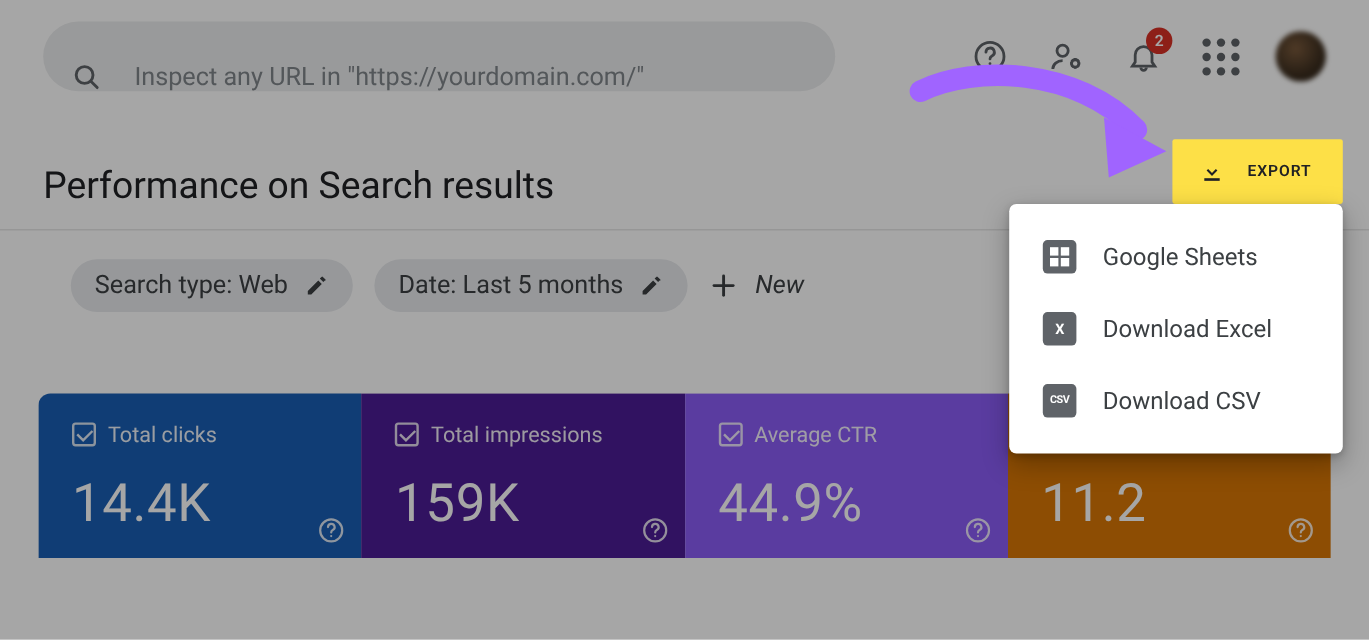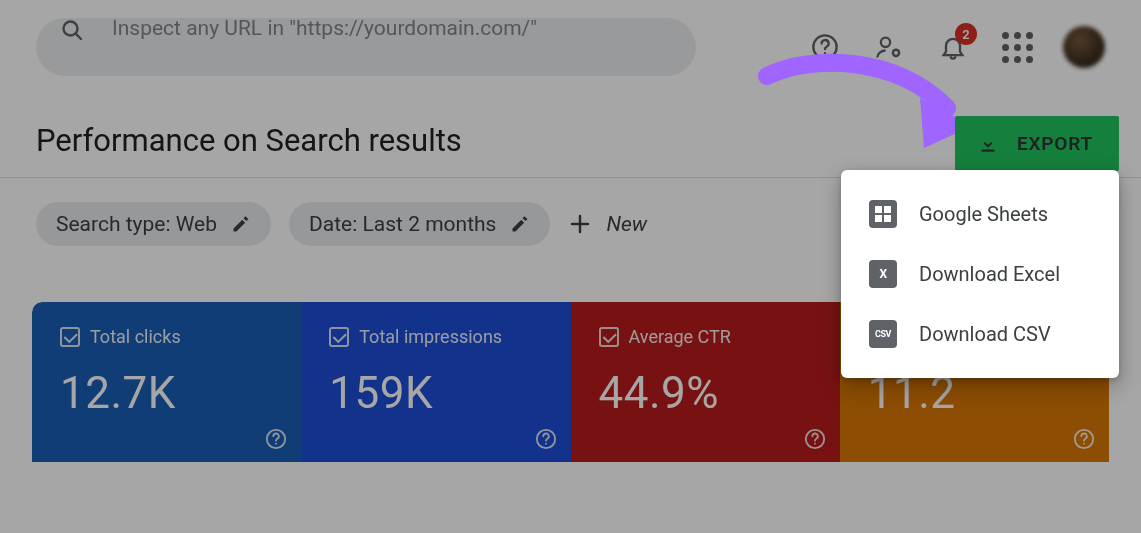--- a/index.html
+++ b/index.html
@@ -31,21 +31,21 @@
     gap: 28px;
     padding: 18px 36px 18px 36px;
   }
   .searchbox {
     flex: 0 0 auto;
     width: 660px;
     height: 58px;
     border-radius: 30px;
     background: #ecedee;
     display: flex;
-    align-items: flex-start;
+    align-items: flex-end;
     padding: 0 24px;
     gap: 28px;
   }
   .search-icon { color: #5f6368; }
   .search-placeholder {
     color: #80868b;
     font-size: 21px;
     line-height: 1;
   }
   .topbar-spacer { flex: 1; }
@@ -85,30 +85,32 @@
 
   
   .page-title {
     padding: 28px 36px 18px 36px;
     border-bottom: 1px solid #e0e0e0;
   }
   .page-title h1 {
     font-size: 31px;
     font-weight: 400;
     color: #202124;
+    margin-top: 14px;
   }
 
   
   .filter-row {
     display: flex; align-items: center;
     gap: 18px;
     padding: 24px 36px 28px 36px;
     font-size: 21px;
     color: #3c4043;
     position: relative;
+    margin-left: 23px;
   }
   .chip {
     background: #e8eaed;
     border-radius: 24px;
     padding: 10px 20px;
     display: flex; align-items: center;
     gap: 14px;
     font-size: 21px;
   }
   .chip svg { color: #3c4043; }
@@ -122,20 +124,21 @@
     padding-right: 12px;
   }
 
   
   .metrics {
     display: flex;
     margin: 28px 32px 0 32px;
     height: 160px;
     border-radius: 10px 10px 0 0;
     overflow: hidden;
+    align-items: center;
   }
   .card {
     flex: 1;
     position: relative;
     padding: 24px 22px 20px 28px;
     color: #fff;
   }
   .card .card-header {
     display: flex; align-items: center; gap: 10px;
     opacity: 0.92;
@@ -146,22 +149,22 @@
     font-weight: 400;
     letter-spacing: 0.5px;
     margin-top: 20px;
   }
   .card .help {
     position: absolute;
     right: 14px; bottom: 12px;
     opacity: 0.85;
   }
   .c-clicks { background: #1a5fb4; border-radius: 10px 0 0 0; }
-  .c-impr   { background: #1d4ed8; }
-  .c-ctr    { background: #b91c1c; }
+  .c-impr   { background: #4c1d95; }
+  .c-ctr    { background: #8b5cf6; }
   .c-pos    { background: #d97706; border-radius: 0 10px 0 0; }
 
   .checkbox-icon {
     width: 20px; height: 20px; border: 2px solid rgba(255,255,255,0.9);
     border-radius: 3px;
     display: flex; align-items: center; justify-content: center;
   }
   .checkbox-icon::after {
     content: "";
     width: 6px; height: 10px;
@@ -171,25 +174,25 @@
   }
 
   
   .export-area {
     position: absolute;
     right: 22px;
     top: 116px;
     z-index: 80;
   }
   .export-btn {
-    background: #15803d;
+    background: #fde047;
     padding: 16px 26px 16px 22px;
     display: flex; align-items: center; gap: 18px;
     color: #202124;
-    font-size: 19px;
+    font-size: 13px;
     font-weight: 600;
     letter-spacing: 0.8px;
     border-radius: 2px;
     cursor: pointer;
   }
   .export-menu {
     position: absolute;
     right: 0;
     top: 54px;
     width: 278px;
@@ -308,21 +311,21 @@
   <div class="filter-row">
     <div class="chip">
       <span>Search type: Web</span>
       <span>
         <svg width="20" height="20" viewBox="0 0 24 24" fill="currentColor">
             <path d="M3 17.5V21h3.5L17 10.5l-3.5-3.5L3 17.5zM20.7 7.3a1 1 0 0 0 0-1.4l-2.6-2.6a1 1 0 0 0-1.4 0L15 5l3.5 3.5 2.2-2.2z"></path>
           </svg>
       </span>
     </div>
     <div class="chip">
-      <span>Date: Last 2 months</span>
+      <span>Date: Last 5 months</span>
       <span>
         <svg width="20" height="20" viewBox="0 0 24 24" fill="currentColor">
             <path d="M3 17.5V21h3.5L17 10.5l-3.5-3.5L3 17.5zM20.7 7.3a1 1 0 0 0 0-1.4l-2.6-2.6a1 1 0 0 0-1.4 0L15 5l3.5 3.5 2.2-2.2z"></path>
           </svg>
       </span>
     </div>
     <div class="new-filter">
       <span>
         <svg width="24" height="24" viewBox="0 0 24 24" fill="none" stroke="currentColor" stroke-width="2.4" stroke-linecap="round">
             <line x1="12" y1="4" x2="12" y2="20"></line>
@@ -334,21 +337,21 @@
     <div class="filter-spacer"></div>
     <div class="last-updated">Las</div>
   </div>
 
   <div class="metrics">
     <div class="card c-clicks">
       <div class="card-header">
         <span class="checkbox-icon"></span>
         <span>Total clicks</span>
       </div>
-      <div class="value">12.7K</div>
+      <div class="value">14.4K</div>
       <span class="help">
         <svg width="22" height="22" viewBox="0 0 24 24" fill="none" stroke="currentColor" stroke-width="2">
             <circle cx="12" cy="12" r="10"></circle>
             <path d="M9.1 9a3 3 0 1 1 4.3 2.7c-.9.5-1.4 1-1.4 2.1" stroke-linecap="round"></path>
             <circle cx="12" cy="17.2" r="1" fill="currentColor" stroke="none"></circle>
           </svg>
       </span>
     </div>
     <div class="card c-impr">
       <div class="card-header">

